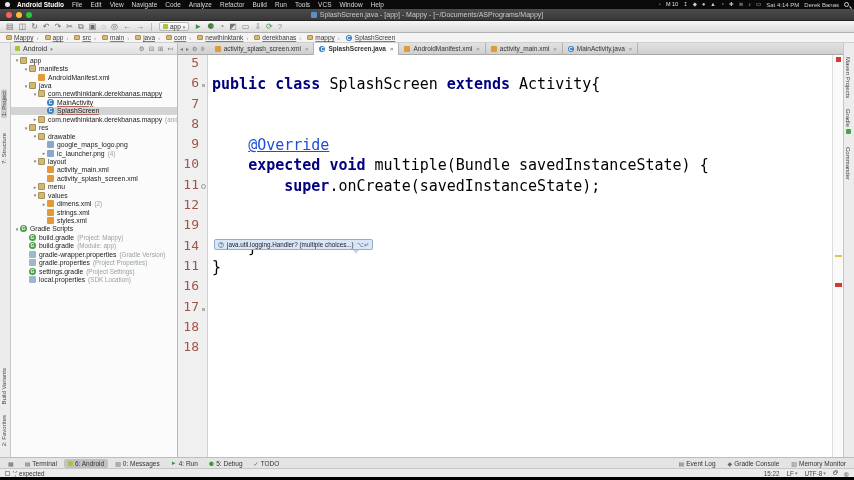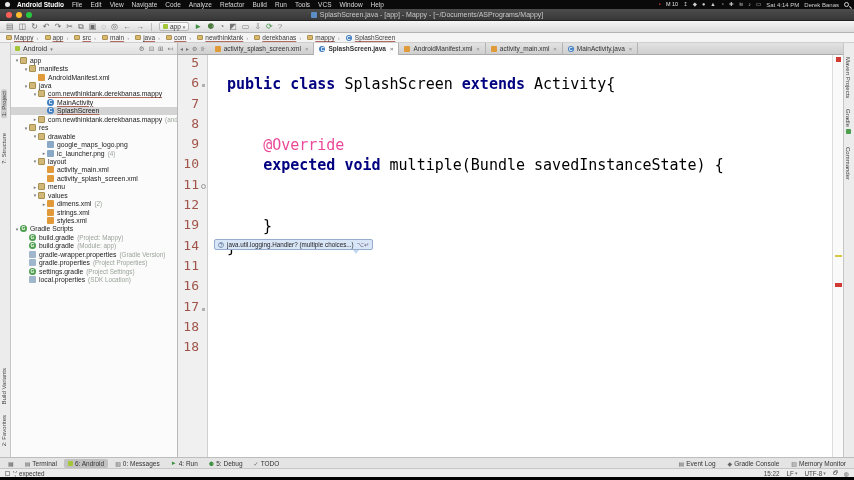--- a/index.html
+++ b/index.html
@@ -86,27 +86,27 @@
   .tab .ti { width:6px; height:6px; margin-right:1px; }
 
   #code-wrap { position:absolute; left:0; top:12px; right:11px; bottom:0; background:#fff; overflow:hidden; }
   #gutter { position:absolute; left:0; top:0; width:30px; bottom:0; background:#f0f0f0; border-right:1px solid #d0d0d0; }
   .gnum { position:relative; height:20.3px; line-height:20.3px; text-align:right; padding-right:8px;
           font:13px "DejaVu Sans Mono", monospace; color:#a1544a; }
   .gmark-dot { position:absolute; right:2px; top:9px; width:3px; height:3px; background:#b0b0b0; }
   .gmark-override { position:absolute; right:1px; top:7px; width:5px; height:5px; border:1px solid #999; border-radius:50%; background:#eee; }
   #code-pane { position:absolute; left:31px; top:0; right:0; bottom:0; }
   .cline { position:relative; height:20.3px; line-height:20.3px; white-space:pre;
-           font:15px "DejaVu Sans Mono", monospace; color:#000; padding-left:18px; }
+           font:15px "DejaVu Sans Mono", monospace; color:#000; padding-left:3px; }
   .cline.cur { background:#fcf7d0; }
   .tk-k { color:#000080; font-weight:bold; }
   .tk-t { color:#000; }
   .tk-g { color:#808080; font-style:italic; }
   .tk-n { color:#0000ff; }
-  .tk-a { color:#ec4899; }
+  .tk-a { color:#1d4ed8;text-decoration:underline; }
   .tk-p { color:#660e7a; font-style:italic; }
   .tk-e { color:#cc0000; text-decoration:underline; }
   .tk-s { background:#a9c9ee; border-radius:2px; }
   .caret { display:inline-block; width:9px; height:13px; border-bottom:2px solid #4a4a4a; margin-left:1px; vertical-align:-2px; }
 
   #hint { position:absolute; left:36px; top:184px; height:11px; display:flex; align-items:center; gap:3px;
           background:#d9e6f8; border:1px solid #95adcc; border-radius:2px; padding:0 3px; font-size:6.3px; color:#222; }
   #hint .q { width:6px; height:6px; border:1px solid #7a96b8; border-radius:50%; font:bold 5px/5px "Liberation Sans",sans-serif;
              text-align:center; color:#55709a; background:#eef3fb; }
   #hint .sc { color:#667; }
@@ -487,20 +487,21 @@
           <div class="gnum">18</div>
           <div class="gnum">18</div>
         </div>
       <div id="code-pane">
           <div class="cline"></div>
           <div class="cline"><span class="tk-k">public class </span><span class="tk-t">SplashScreen </span><span class="tk-k">extends </span><span class="tk-t">Activity{</span></div>
           <div class="cline"></div>
           <div class="cline"></div>
           <div class="cline"><span class="tk-t">    </span><span class="tk-a">@Override</span></div>
           <div class="cline"><span class="tk-t">    </span><span class="tk-k">expected void </span><span class="tk-t">multiple(Bundle savedInstanceState) {</span></div>
+          <div class="cline"><span class="tk-t">        </span><span class="tk-k">super</span><span class="tk-t">.onCreate(savedInstanceState);</span></div>
           <div class="cline"></div>
           <div class="cline"></div>
           <div class="cline"><span class="tk-t">    }</span></div>
           <div class="cline"><span class="tk-t">}</span></div>
           <div class="cline"></div>
         </div>
       <div id="hint">
         <span class="q">?</span>
         <span>java.util.logging.Handler? (multiple choices...)</span>
         <span class="sc">⌥↵</span>

